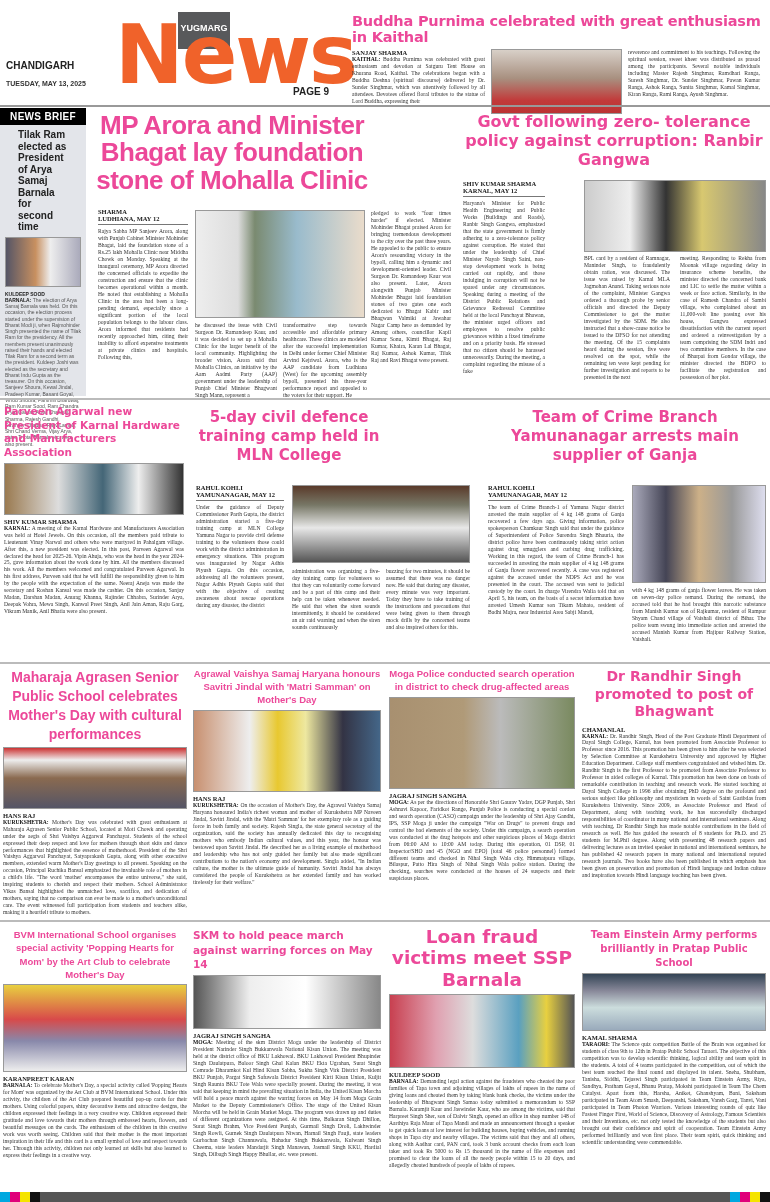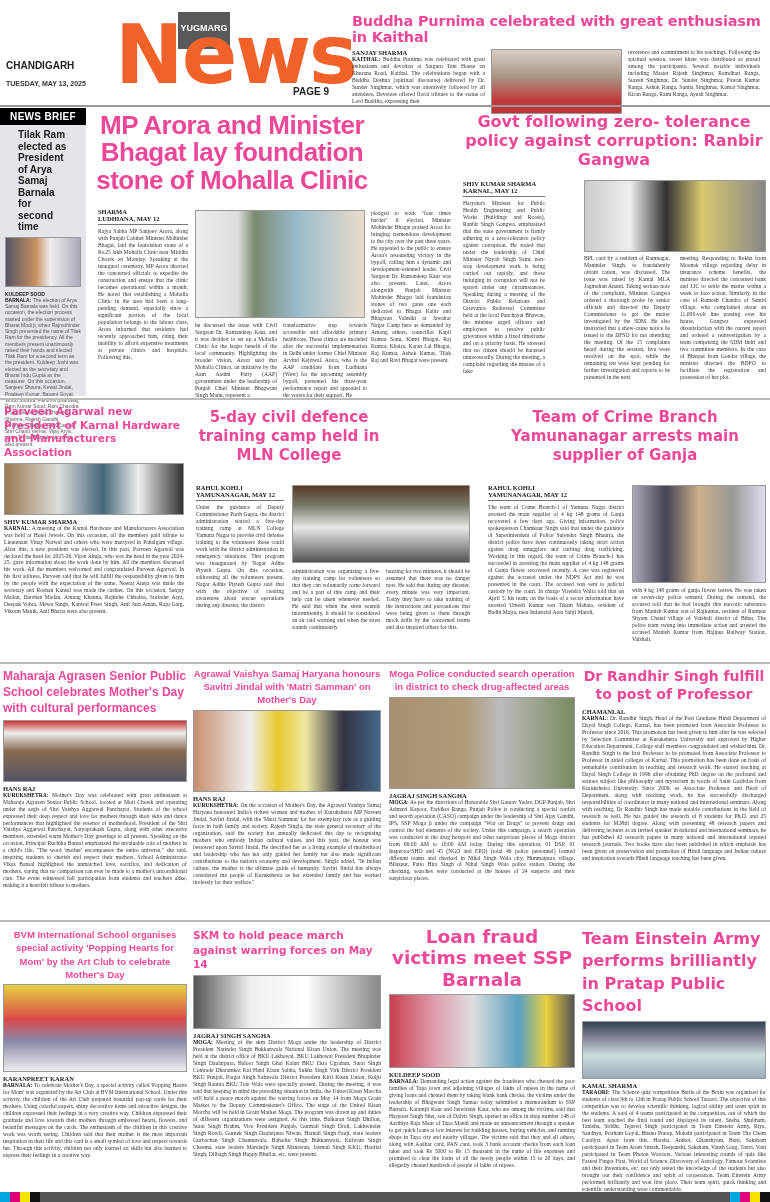--- a/index.html
+++ b/index.html
@@ -109,42 +109,42 @@
   <div class="byline">RAHUL KOHLI</div>
   <div class="byline byrule">YAMUNANAGAR, MAY 12</div>
   <div class="txt">The team of Crime Branch-1 of Yamuna Nagar district arrested the main supplier of 4 kg 148 grams of Ganja recovered a few days ago. Giving information, police spokesperson Chamkaur Singh said that under the guidance of Superintendent of Police Surendra Singh Bhauria, the district police have been continuously taking strict action against drug smugglers and curbing drug trafficking. Working in this regard, the team of Crime Branch-1 has succeeded in arresting the main supplier of 4 kg 148 grams of Ganja flower recovered recently. A case was registered against the accused under the NDPS Act and he was presented in the court. The accused was sent to judicial custody by the court. In charge Virendra Walia told that on April 5, his team, on the basis of a secret information have arrested Umesh Kumar son Tikam Mahato, resident of Badhi Majra, near Industrial Area Sabji Mandi,</div>
 </div>
 <div class="abs photo" style="left:632px;top:485px;width:134px;height:98px;background:linear-gradient(90deg,#aab 0,#445 25%,#ccb088 50%,#999 75%,#dde 100%)"></div>
 <div class="abs txt" style="left:632px;top:587px;width:134px">with 4 kg 148 grams of ganja flower leaves. He was taken on seven-day police remand. During the remand, the accused told that he had brought this narcotic substance from Manish Kumar son of Rajkumar, resident of Rampur Shyam Chand village of Vaishali district of Bihar. The police team swung into immediate action and arrested the accused Manish Kumar from Hajipur Railway Station, Vaishali.</div>
 
 <div class="abs hr" style="left:0;top:662px;width:770px"></div>
 
 <div class="abs" style="left:3px;top:668px;width:184px">
-  <div class="hd cond" style="font-size:12px;text-align:left;line-height:1.35">Maharaja Agrasen Senior Public School celebrates Mother's Day with cultural performances</div>
+  <div class="hd cond" style="font-size:14px;text-align:center;line-height:1.35">Maharaja Agrasen Senior Public School celebrates Mother's Day with cultural performances</div>
   <div class="photo" style="margin-top:3px;height:62px;background:linear-gradient(180deg,#c33 0,#eee 20%,#8a6a50 50%,#556 100%)"></div>
   <div class="byline" style="margin-top:3px">HANS RAJ</div>
   <div class="txt"><b>KURUKSHETRA:</b> <span>Mother's Day was celebrated with great enthusiasm at Maharaja Agrasen Senior Public School, located at Moti Chowk and operating under the aegis of Shri Vaishya Aggarwal Panchayat. Students of the school expressed their deep respect and love for mothers through short skits and dance performances that highlighted the essence of motherhood. President of the Shri Vaishya Aggarwal Panchayat, Satyaprakash Gupta, along with other executive members, extended warm Mother's Day greetings to all present. Speaking on the occasion, Principal Ruchika Bansal emphasized the invaluable role of mothers in a child's life. "The word 'mother' encompasses the entire universe," she said, inspiring students to cherish and respect their mothers. School Administrator Vikas Bansal highlighted the unmatched love, sacrifice, and dedication of mothers, saying that no comparison can ever be made to a mother's unconditional care. The event witnessed full participation from students and teachers alike, making it a heartfelt tribute to mothers.</span></div>
 </div>
 
 <div class="abs" style="left:193px;top:668px;width:188px">
   <div class="hd cond" style="font-size:9.5px;text-align:center;line-height:1.35">Agrawal Vaishya Samaj Haryana honours Savitri Jindal with 'Matri Samman' on Mother's Day</div>
   <div class="photo" style="margin-top:4px;height:82px;background:linear-gradient(90deg,#c89070 0,#eee 30%,#e8c830 45%,#eee8a0 60%,#334 80%,#468 100%)"></div>
   <div class="byline" style="margin-top:3px">HANS RAJ</div>
   <div class="txt"><b>KURUKSHETRA:</b> <span>On the occasion of Mother's Day, the Agrawal Vaishya Samaj Haryana honoured India's richest woman and mother of Kurukshetra MP Naveen Jindal, Savitri Jindal, with the 'Matri Samman' for her exemplary role as a guiding force in both family and society. Rajesh Singla, the state general secretary of the organization, said the society has annually dedicated this day to recognising mothers who embody Indian cultural values, and this year, the honour was bestowed upon Savitri Jindal. He described her as a living example of motherhood and leadership who has not only guided her family but also made significant contributions to the nation's economy and development. Singla added, "In Indian culture, the mother is the ultimate guide of humanity. Savitri Jindal has always considered the people of Kurukshetra as her extended family and has worked tirelessly for their welfare."</span></div>
 </div>
 
 <div class="abs" style="left:389px;top:668px;width:186px">
   <div class="hd cond" style="font-size:9.5px;text-align:center;line-height:1.35">Moga Police conducted search operation in district to check drug-affected areas</div>
   <div class="photo" style="margin-top:3px;height:92px;background:linear-gradient(90deg,#a89070 0,#b09a78 40%,#bbb 60%,#7a8a60 100%)"></div>
   <div class="byline" style="margin-top:3px">JAGRAJ SINGH SANGHA</div>
   <div class="txt"><b>MOGA:</b> <span>As per the directions of Honorable Shri Gaurav Yadav, DGP Punjab, Shri Ashnavi Kapoor, Faridkot Range, Punjab Police is conducting a special cordon and search operation (CASO) campaign under the leadership of Shri Ajay Gandhi, IPS, SSP Moga ji under the campaign "War on Drugs" to prevent drugs and control the bad elements of the society. Under this campaign, a search operation was conducted at the drug hotspots and other suspicious places of Moga district from 06:00 AM to 10:00 AM today. During this operation, 01 DSP, 01 Inspector/SHO and 45 (NGO and EPO) (total 46 police personnel) formed different teams and checked in Nihal Singh Wala city, Himmatpura village, Bilaspur, Patto Hira Singh of Nihal Singh Wala police station. During the checking, searches were conducted at the houses of 24 suspects and their suspicious places.</span></div>
 </div>
 
 <div class="abs" style="left:582px;top:668px;width:184px">
-  <div class="hd" style="font-size:14px;text-align:center;line-height:1.25">Dr Randhir Singh fulfill to post of Professor</div>
+  <div class="hd" style="font-size:14px;text-align:center;line-height:1.25">Dr Randhir Singh promoted to post of Bhagwant</div>
   <div class="byline" style="margin-top:5px">CHAMANLAL</div>
   <div class="txt"><b>KARNAL:</b> <span>Dr. Randhir Singh, Head of the Post Graduate Hindi Department of Dayal Singh College, Karnal, has been promoted from Associate Professor to Professor since 2016. This promotion has been given to him after he was selected by Selection Committee at Kurukshetra University and approved by Higher Education Department. College staff members congratulated and wished him. Dr. Randhir Singh is the first Professor to be promoted from Associate Professor to Professor in aided colleges of Karnal. This promotion has been done on basis of remarkable contribution in teaching and research work. He started teaching at Dayal Singh College in 1996 after obtaining PhD degree on the profound and serious subject like philosophy and mysticism in words of Saint Garibdas from Kurukshetra University. Since 2009, as Associate Professor and Head of Department, along with teaching work, he has successfully discharged responsibilities of coordinator in many national and international seminars. Along with teaching, Dr Randhir Singh has made notable contributions in the field of research as well. He has guided the research of 8 students for Ph.D. and 25 students for M.Phil degree. Along with presenting 48 research papers and delivering lectures as an invited speaker in national and international seminars, he has published 42 research papers in many national and international reputed research journals. Two books have also been published in which emphasis has been given on preservation and promotion of Hindi language and Indian culture and inspiration towards Hindi language teaching has been given.</span></div>
 </div>
 
 <div class="abs hr" style="left:0;top:920px;width:770px"></div>
 
 <div class="abs" style="left:3px;top:928px;width:184px">
   <div class="hd cond" style="font-size:9.5px;text-align:center;line-height:1.4">BVM International School organises special activity 'Popping Hearts for Mom' by the Art Club to celebrate Mother's Day</div>
   <div class="photo" style="margin-top:3px;height:88px;background:linear-gradient(180deg,#e8d040 0,#d84a4a 40%,#88a 65%,#eee 100%)"></div>
   <div class="byline" style="margin-top:3px">KARANPREET KARAN</div>
@@ -159,21 +159,21 @@
 </div>
 
 <div class="abs" style="left:389px;top:926px;width:186px">
   <div class="hd" style="font-size:18.5px;text-align:center;line-height:1.15">Loan fraud victims meet SSP Barnala</div>
   <div class="photo" style="margin-top:4px;height:74px;background:linear-gradient(90deg,#c84050 0,#e0a0b0 25%,#ddd 45%,#5aa0c0 70%,#e8d040 85%,#555 100%)"></div>
   <div class="byline" style="margin-top:3px">KULDEEP SOOD</div>
   <div class="txt"><b>BARNALA:</b> <span>Demanding legal action against the fraudsters who cheated the poor families of Tapa town and adjoining villages of lakhs of rupees in the name of giving loans and cheated them by taking blank bank checks, the victims under the leadership of Bhagwant Singh Samao today submitted a memorandum to SSP Barnala. Karamjit Kaur and Jaswinder Kaur, who are among the victims, said that Harpreet Singh Sher, son of Dalvir Singh, opened an office in shop number 148 of Aarthiya Raja Maur of Tapa Mandi and made an announcement through a speaker to get quick loans at low interest for building houses, buying vehicles, and running shops in Tapa city and nearby villages. The victims said that they and all others, along with Aadhar card, PAN card, took 3 bank account checks from each loan taker and took Rs 5000 to Rs 15 thousand in the name of file expenses and promised to clear the loans of all the needy people within 15 to 20 days, and allegedly cheated hundreds of people of lakhs of rupees.</span></div>
 </div>
 
 <div class="abs" style="left:582px;top:928px;width:184px">
-  <div class="hd" style="font-size:16px;line-height:1.4">Team Einstein Army performs brilliantly in Pratap Public School</div>
+  <div class="hd" style="font-size:10px;text-align:center;line-height:1.4">Team Einstein Army performs brilliantly in Pratap Public School</div>
   <div class="photo" style="margin-top:3px;height:58px;background:linear-gradient(180deg,#345 0,#889 30%,#cdd 60%,#9ab 100%)"></div>
   <div class="byline" style="margin-top:3px">KAMAL SHARMA</div>
   <div class="txt"><b>TARAORI:</b> <span>The Science quiz competition Battle of the Brain was organised for students of class 9th to 12th in Pratap Public School Taraori. The objective of this competition was to develop scientific thinking, logical ability and team spirit in the students. A total of 4 teams participated in the competition, out of which the best team reached the final round and displayed its talent. Sneha, Shubham, Tanisha, Siddhi, Tejaswi Singh participated in Team Einstein Army, Riya, Sandhya, Pratham Goyal, Bhanu Pratap, Mokshi participated in Team The Chem Catalyst. Apart from this, Harsha, Aniket, Ghanshyam, Bani, Saksham participated in Team Atom Smash, Deepanshi, Saksham, Vansh Garg, Tanvi, Vani participated in Team Photon Warriors. Various interesting rounds of quiz like Fastest Finger First, World of Science, Discovery of Astrology, Famous Scientists and their Inventions, etc. not only tested the knowledge of the students but also brought out their confidence and spirit of cooperation. Team Einstein Army performed brilliantly and won first place. Their team spirit, quick thinking and scientific understanding were commendable.</span></div>
 </div>
 
 <div class="abs cmyk">
   <div style="position:absolute;left:0;top:0;height:10px;width:40px;display:flex">
     <span style="flex:1;background:#00a8e0"></span>
       <span style="flex:1;background:#e0007a"></span>
       <span style="flex:1;background:#f5e400"></span>

